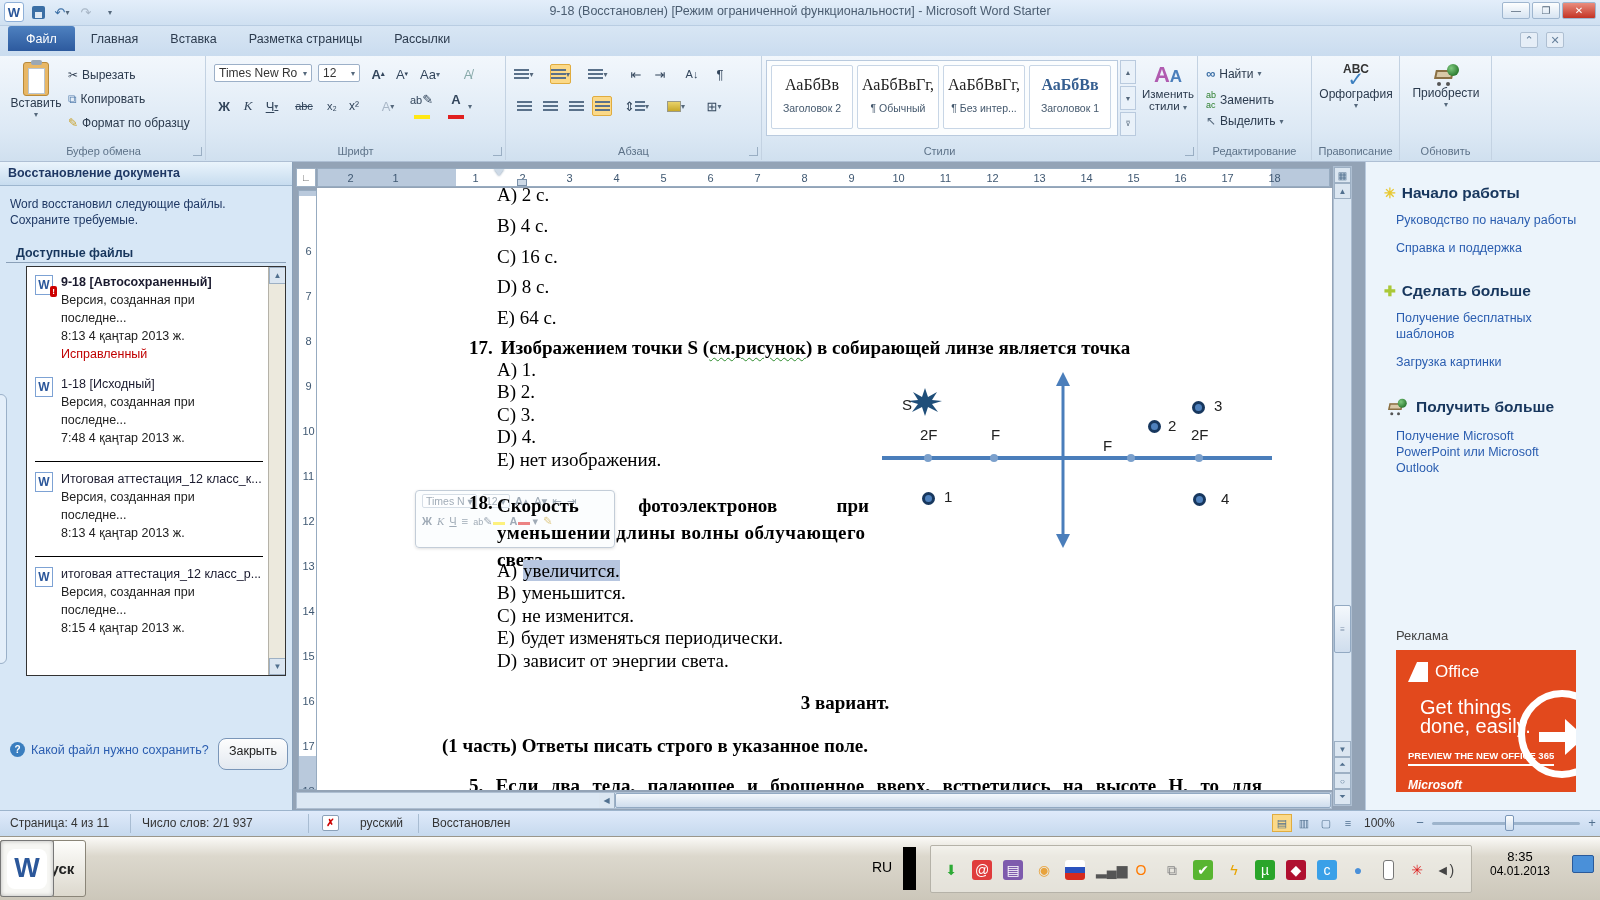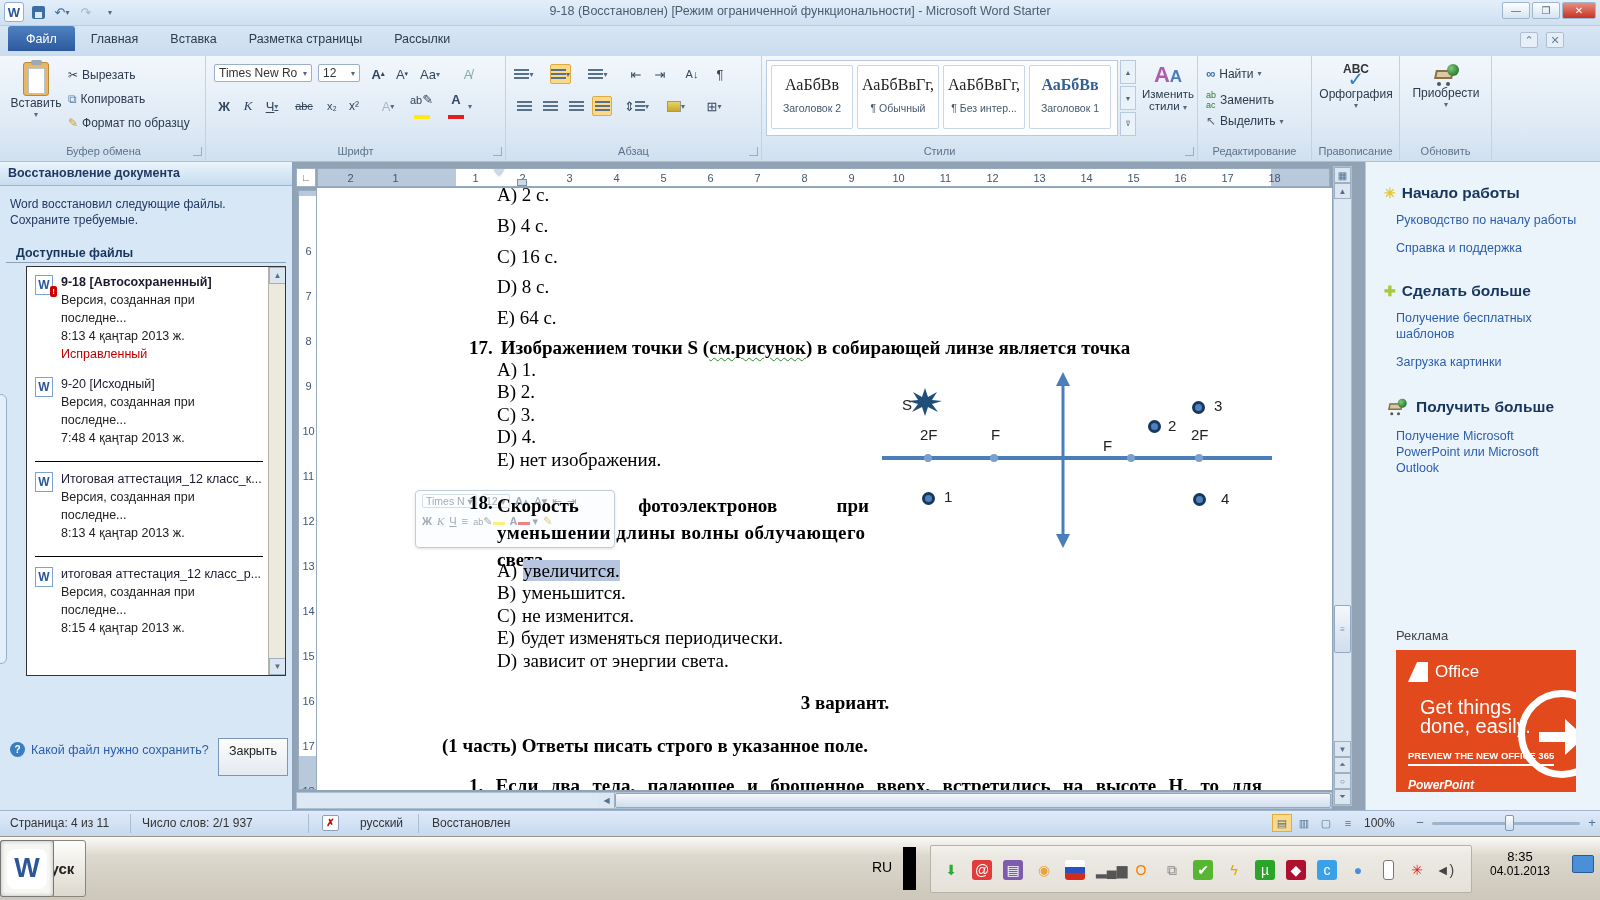--- a/index.html
+++ b/index.html
@@ -84,21 +84,21 @@
   .wicon .badge { display:none; position:absolute; right:-5px; bottom:-3px; width:7px; height:11px; background:#c00; color:#fff; font-size:8px; line-height:11px; border-radius:2px; }
   .wicon .badge.show { display:block; }
   .rname { font-size:12.5px; color:#1a1a2e; margin-bottom:2px; }
   .rname.bold { font-weight:bold; }
   .rline { font-size:12.5px; color:#222; line-height:18px; }
   .rnote { font-size:12.5px; color:#c00000; line-height:18px; }
   .rnote:empty { display:none; }
   #rec-help { position:absolute; left:10px; top:580px; display:flex; gap:6px; align-items:center; }
   .qicon { width:15px; height:15px; border-radius:50%; background:#3a7ebf; color:#fff; font-size:10px; font-weight:bold; display:flex; align-items:center; justify-content:center; }
   #rec-help a { color:#2a5db0; font-size:12.5px; text-decoration:none; }
-  #rec-close { position:absolute; left:218px; top:576px; width:70px; height:38px; background:linear-gradient(#fdfdfd,#e3e9f0); border:1px solid #7a96b8; border-radius:0; font-size:12.5px; color:#222; text-align:center; line-height:24px; }
+  #rec-close { position:absolute; left:218px; top:576px; width:70px; height:32px; background:linear-gradient(#fdfdfd,#e3e9f0); border:1px solid #7a96b8; border-radius:8px; font-size:12.5px; color:#222; text-align:center; line-height:24px; }
   #rec-handle { position:absolute; left:-5px; top:232px; width:12px; height:270px; border:1px solid #9ab0c8; border-radius:6px; background:#e4effa; }
 
   
   #docarea { position:absolute; left:293px; top:0; width:1072px; height:648px; }
   #corner { position:absolute; left:3px; top:6px; width:20px; height:19px; background:#fff; border:1px solid #9db0c4; color:#777; font-size:10px; text-align:center; line-height:17px; }
   #hruler { position:absolute; left:24px; top:6px; width:1013px; height:19px; background:#b9c9dc; border:1px solid #97abc0; overflow:hidden; }
   #hruler .white { position:absolute; left:138px; top:0; width:815px; height:19px; background:#fff; }
   .hnum { display:inline-block; width:47px; text-align:center; font-size:11px; color:#3f5872; line-height:19px; }
   .hmnum { display:inline-block; width:45px; text-align:center; font-size:11px; color:#3f5872; line-height:19px; }
   #hnums-margin { position:absolute; left:10px; top:0; white-space:nowrap; }
@@ -447,21 +447,21 @@
             <div class="rname bold">9-18  [Автосохраненный]</div>
             <div class="rline">Версия, созданная при последне...</div>
             <div class="rline">8:13 4 қаңтар 2013 ж.</div>
             <div class="rnote">Исправленный</div>
           </span>
         </div>
 
         <div class="rfile">
           <span class="wicon">W</span>
           <span>
-            <div class="rname">9-20  [Исходный]</div>
+            <div class="rname">1-18  [Исходный]</div>
             <div class="rline">Версия, созданная при последне...</div>
             <div class="rline">7:48 4 қаңтар 2013 ж.</div>
 
           </span>
         </div>
 
         <div class="rfile sep">
           <span class="wicon">W</span>
           <span>
             <div class="rname">Итоговая аттестация_12 класс_к...</div>
@@ -578,21 +578,21 @@
       <div id="a18block">
         <div class="ansline"><span class="pre">A)</span><span class="hl">увеличится.</span></div>
           <div class="ansline"><span class="pre">B)</span><span>уменьшится.</span></div>
           <div class="ansline"><span class="pre">C)</span><span>не изменится.</span></div>
           <div class="ansline"><span class="pre">E)</span><span>будет изменяться периодически.</span></div>
           <div class="ansline"><span class="pre">D)</span><span>зависит от энергии света.</span></div>
       </div>
 
       <div id="variant">3 вариант.</div>
       <div id="part1">(1 часть) Ответы писать строго в указанное поле.</div>
-      <div id="q1line">1. Если два тела, падающее и брошенное вверх, встретились на высоте Н, то для</div>
+      <div id="q1line">5. Если два тела, падающее и брошенное вверх, встретились на высоте Н, то для</div>
 
       <div id="diagram">
         <svg width="400" height="180" viewBox="0 0 400 180">
           <line x1="2" y1="88" x2="392" y2="88" stroke="#4a7ebb" stroke-width="4"></line>
           <line x1="183" y1="12" x2="183" y2="168" stroke="#4a7ebb" stroke-width="3"></line>
           <polygon points="183,2 176,16 190,16" fill="#4a7ebb"></polygon>
           <polygon points="183,178 176,164 190,164" fill="#4a7ebb"></polygon>
           <g fill="#1f4e79">
             <polygon points="45,18 48,27 57,22 52,30 62,31 52,34 58,42 48,37 45,46 42,37 32,42 38,34 28,31 38,30 33,22 42,27"></polygon>
           </g>
@@ -649,21 +649,21 @@
     <a href="#" class="sb-link" style="width:165px;">Получение Microsoft PowerPoint или Microsoft Outlook</a>
 
     <div id="ad-label">Реклама</div>
     <div id="adbox">
       <div class="ad-logo">
           <span class="ad-sq"></span>
           <span class="ad-brand">Office</span>
         </div>
       <div class="ad-head">Get things done, easily.</div>
       <div class="ad-prev">PREVIEW THE NEW OFFICE 365</div>
-      <div class="ad-foot">PowerPoint</div>
+      <div class="ad-foot">Microsoft</div>
       <div class="ad-circle">
           <span class="ad-arrow-shaft"></span>
           <span class="ad-arrow-head"></span>
         </div>
     </div>
   </div>
 </div>
 
 <div id="statusbar">
   <span class="st-seg" style="left:10px;">Страница: 4 из 11</span>

